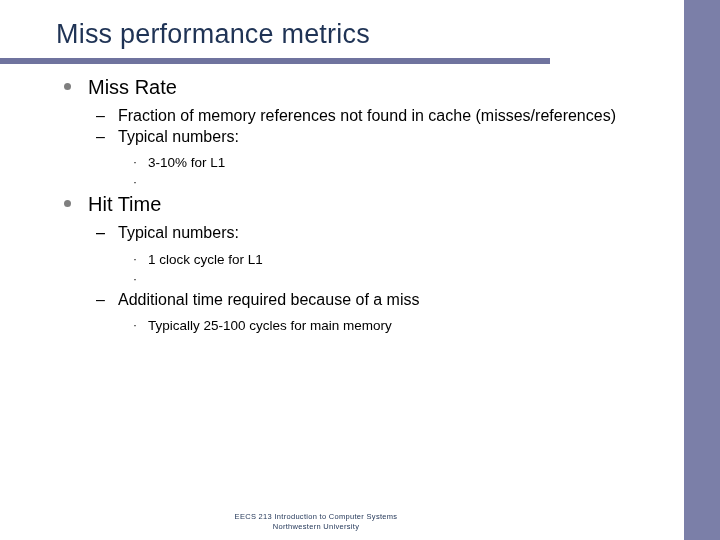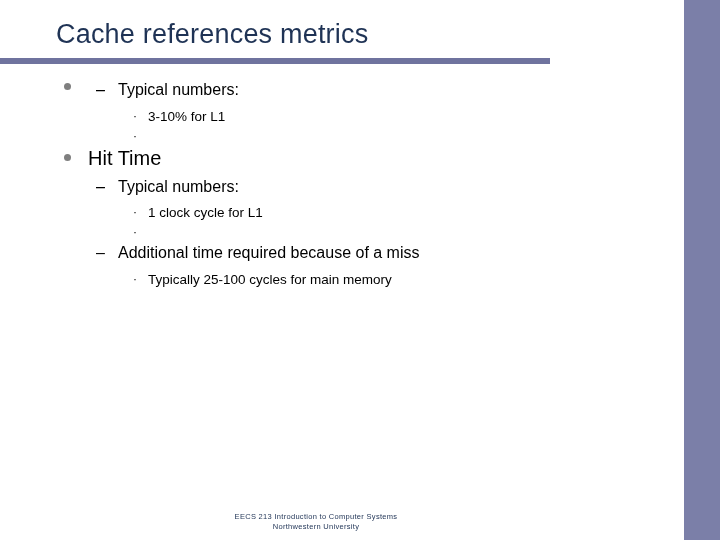--- a/index.html
+++ b/index.html
@@ -148,32 +148,34 @@
   }
 </style>
 </head>
 <body>
 
 <div id="slide">
 
   <div id="side-bar"></div>
   <div id="page-number">16</div>
 
-  <div id="title">Cache references metrics</div>
+  <div id="title">Miss performance metrics</div>
   <div id="title-rule"></div>
 
   <div id="content">
 
     <div class="block">
       <div class="l1">
         <span class="marker"></span>
-      </div>
-      <div class="gap-sm"></div>
-      <div class="l2">
-        <span class="marker">–</span>
+        <span>Miss Rate</span>
+      </div>
+      <div class="gap-sm"></div>
+      <div class="l2">
+        <span class="marker">–</span>
+        <span>Fraction of memory references not found in cache (misses/references)</span>
       </div>
       <div class="l2">
         <span class="marker">–</span>
         <span>Typical numbers:</span>
       </div>
       <div class="gap-sm"></div>
       <div class="l3">
         <span class="marker">·</span>
         <span>3-10% for L1</span>
       </div>

